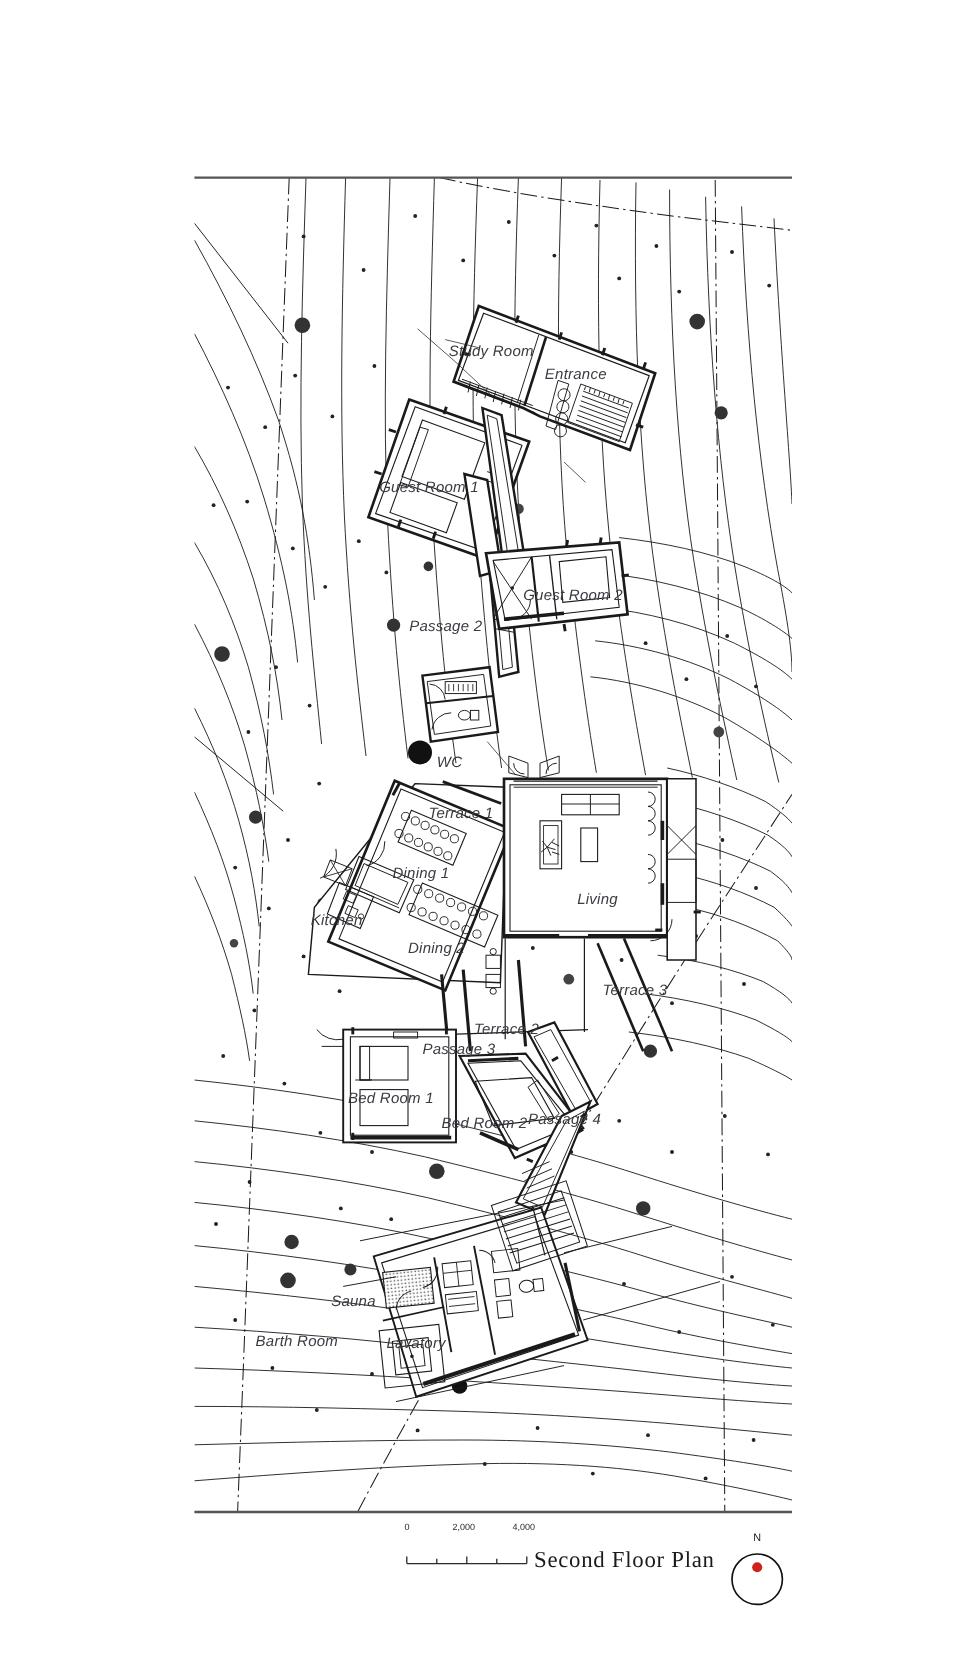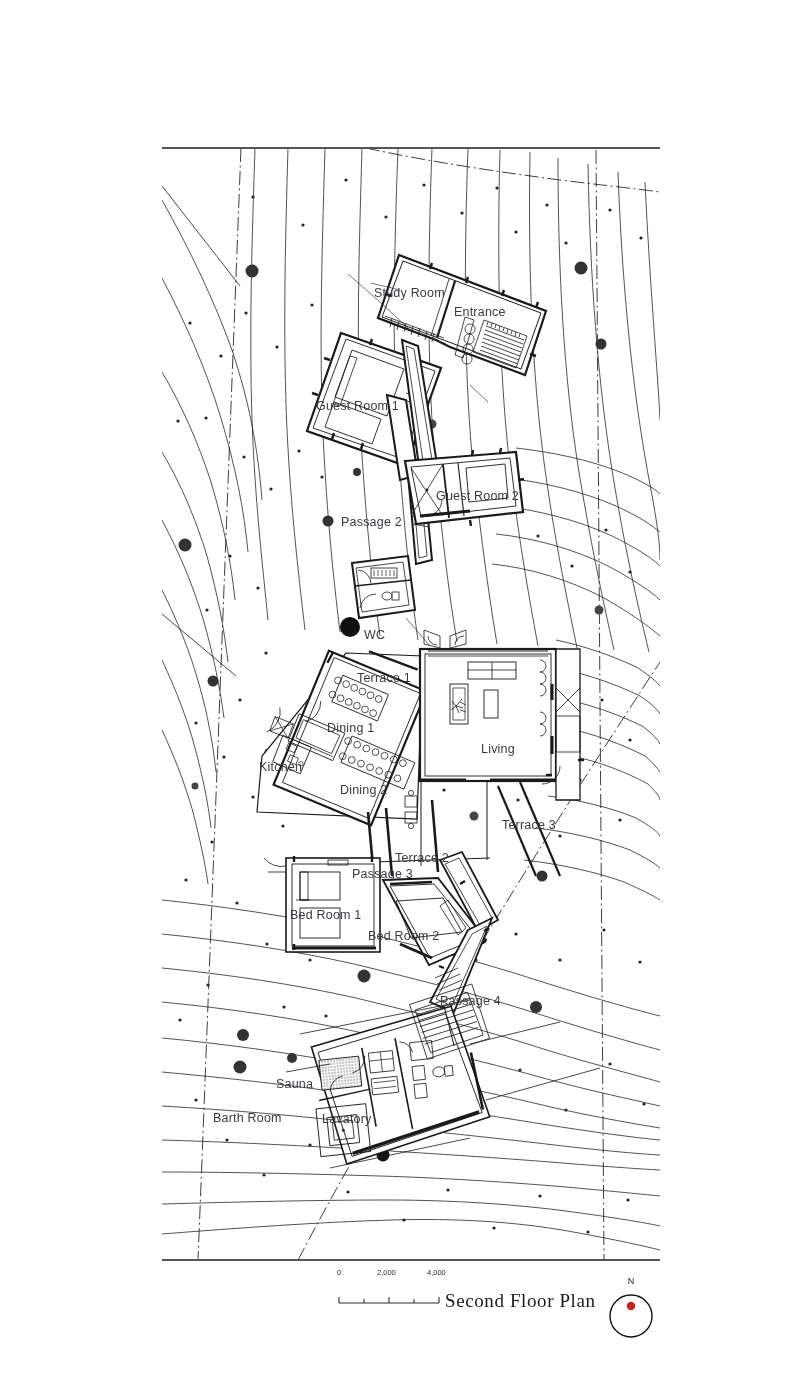--- a/index.html
+++ b/index.html
@@ -10,20 +10,21 @@
   #plan-svg{position:absolute;left:0;top:0;width:800px;height:1399px;}
 
   .room-label{
     position:absolute;
     font-family:"Liberation Sans",sans-serif;
     font-size:12.5px;
     color:#3a3a42;
     white-space:nowrap;
     letter-spacing:.2px;
     pointer-events:none;
+    font-style:italic;
   }
 
   #title-block{position:absolute;left:335px;top:1268px;width:330px;height:80px;}
   #scale-bar{position:absolute;left:0px;top:18px;width:110px;height:26px;}
   .scale-num{position:absolute;top:0px;font-size:7.5px;color:#2b2b2b;
              font-family:"Liberation Sans",sans-serif;}
   #plan-title{position:absolute;left:110px;top:22px;
               font-family:"Liberation Serif",serif;
               font-size:19px;color:#1a1a1a;letter-spacing:.6px;white-space:nowrap;}
   #north{position:absolute;left:268px;top:8px;width:56px;height:64px;}
@@ -621,21 +622,21 @@
       <div class="room-label" style="left: 357px; top: 671px;">Terrace 1</div>
       <div class="room-label" style="left: 327px; top: 721px;">Dining 1</div>
       <div class="room-label" style="left: 259px; top: 760px; text-align: right;">Kitchen</div>
       <div class="room-label" style="left: 340px; top: 783px;">Dining 2</div>
       <div class="room-label" style="left: 445px; top: 742px; margin-left: 36px;">Living</div>
       <div class="room-label" style="left: 502px; top: 818px;">Terrace 3</div>
       <div class="room-label" style="left: 352px; top: 840px; margin-top: 27px;">Passage 3</div>
       <div class="room-label" style="left: 395px; top: 851px;">Terrace 2</div>
       <div class="room-label" style="left: 290px; top: 908px; text-align: center;">Bed Room 1</div>
       <div class="room-label" style="left: 368px; top: 929px;">Bed Room 2</div>
-      <div class="room-label" style="left: 440px; top: 994px;">Passage 4</div>
+      <div class="room-label" style="left: 440px; top: 926px;">Passage 4</div>
       <div class="room-label" style="left: 276px; top: 1077px;">Sauna</div>
       <div class="room-label" style="left: 213px; top: 1111px;">Barth Room</div>
       <div class="room-label" style="left: 322px; top: 1112px;">Lavatory</div>
     </div>
 
   <div id="title-block">
 
     <svg id="scale-bar" viewBox="0 0 110 26">
       <line x1="4" y1="17" x2="104" y2="17" stroke="#2b2b2b" stroke-width="1.1"></line>
       <line x1="4" y1="11" x2="4" y2="17" stroke="#2b2b2b" stroke-width="1.1"></line>

